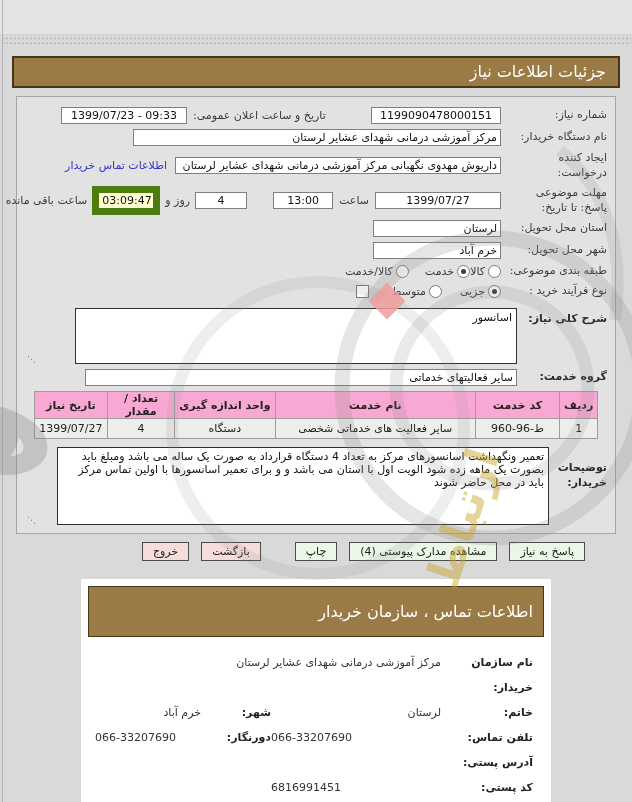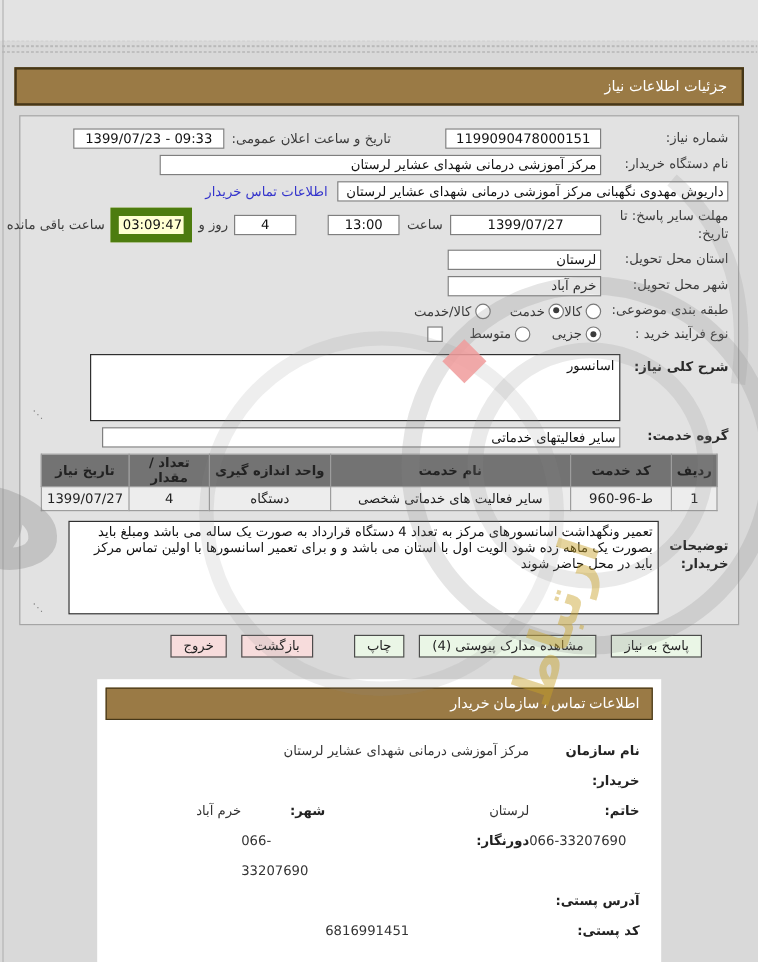--- a/index.html
+++ b/index.html
@@ -11,21 +11,21 @@
   }
   .edge-line{position:absolute;right:auto;left:2px;top:0;bottom:0;width:1px;background:#b5b5b5;}
   .top-strip{height:34px;background:#e3e3e3;}
   .dotted-band{
     height:10px;margin:0 1px;
     background-image:radial-gradient(circle,#b9b9b9 1px,rgba(0,0,0,0) 1.2px);
     background-size:4px 5px;background-position:0 2px;
   }
   .bar{
     background:#9a7a45;border:2px solid #463718;color:#fff;
-    font-size:12px;text-align:right;
+    font-size:16px;text-align:right;
   }
   .bar1{margin:12px 12px 0 12px;height:28px;line-height:28px;padding:0 12px;}
   .panel{
     margin:8px 16px 0 16px;border:1px solid #a5a5a5;background:#e2e2e2;
     padding:10px 8px 6px 8px;position:relative;z-index:1;
   }
   .row{display:flex;align-items:center;margin-bottom:5px;}
   .lbl{color:#3c3c3c;white-space:nowrap;}
   .lbl-col{width:100px;flex:none;padding-left:6px;white-space:normal;line-height:1.35;}
   .b{font-weight:bold;color:#2b2b2b;}
@@ -46,34 +46,34 @@
     display:inline-block;width:11px;height:11px;border:1px solid #7a7a7a;background:#fff;
     vertical-align:middle;margin-left:4px;flex:none;
   }
   .link{color:#3434cc;cursor:pointer;white-space:nowrap;}
   textarea.box{
     border:1px solid #2f2f2f;background:#fff;font-family:inherit;font-size:11px;color:#111;
     padding:2px 4px;resize:none;overflow:hidden;direction:rtl;
   }
   .svc-table{border-collapse:collapse;width:97%;margin:4px auto 8px auto;font-size:11px;}
   .svc-table th,.svc-table td{border:1px solid #9d9d9d;height:19px;padding:0 4px;text-align:center;}
-  .svc-table th{background:#737373;color:#222;font-weight:bold;text-align:center;}
+  .svc-table th{background:#f9a8d4;color:#222;font-weight:bold;text-align:center;}
   .svc-table td{background:#ededed;color:#222;}
   .btn{
     font-family:inherit;font-size:11px;height:19px;line-height:17px;padding:0 10px;
     border:1px solid #4c4c4c;cursor:pointer;white-space:nowrap;color:#222;
   }
   .btn-green{background:#eaf6e6;}
   .btn-pink{background:#f7dcdc;}
   .btns{display:flex;justify-content:center;gap:12px;margin-top:8px;padding-left:95px;position:relative;z-index:1;}
   .card{
     width:470px;margin:18px auto 0 auto;background:#fff;position:relative;z-index:1;
     padding-bottom:30px;min-height:230px;
   }
-  .bar2{margin:0 7px;height:25px;line-height:25px;padding:0 10px;border-width:1px;position:relative;top:7px;font-family:Liberation Serif, serif;}
+  .bar2{margin:0 7px;height:25px;line-height:25px;padding:12px 10px;border-width:1px;position:relative;top:7px;}
   .card-body{padding:20px 18px 0 14px;}
   .crow{display:grid;grid-template-columns:92px 170px 70px auto;line-height:25px;align-items:baseline;}
   .crow .cl{font-weight:bold;color:#222;}
   .crow .cv{color:#333;}
   .ltr{direction:ltr;unicode-bidi:embed;}
   .grip{position:relative;}
   .grip::after{
     content:"⋰";position:absolute;left:2px;bottom:0;font-size:9px;color:#888;line-height:9px;
   }
   .watermark{position:absolute;top:0;left:0;width:632px;height:802px;pointer-events:none;z-index:5;}
@@ -96,26 +96,27 @@
     <span class="lbl" style="margin-left:6px">تاریخ و ساعت اعلان عمومی:</span>
     <input class="inp ctr ltr" style="width: 118px; margin-left: 36px;" readonly="" value="1399/07/23 - 09:33">
   </div>
 
   <div class="row">
     <div class="lbl lbl-col">نام دستگاه خریدار:</div>
     <input class="inp" style="width: 360px;" readonly="" value="مرکز آموزشی درمانی شهدای عشایر لرستان">
   </div>
 
   <div class="row">
+    <div class="lbl lbl-col">ایجاد کننده درخواست:</div>
     <input class="inp" style="width: 318px;" readonly="" value="داریوش مهدوی نگهبانی مرکز آموزشی درمانی شهدای عشایر لرستان">
     <a class="link" style="margin-right:8px">اطلاعات تماس خریدار</a>
   </div>
 
   <div class="row" style="align-items:center">
-    <div class="lbl lbl-col">مهلت سایر پاسخ: تا تاریخ:</div>
+    <div class="lbl lbl-col">مهلت موضوعی پاسخ: تا تاریخ:</div>
     <input class="inp ctr ltr" style="width: 118px;" readonly="" value="1399/07/27">
     <span class="lbl" style="margin:0 6px">ساعت</span>
     <input class="inp ctr ltr" style="width: 52px;" readonly="" value="13:00">
     <input class="inp ctr ltr" style="width: 44px; margin-right: 26px;" readonly="" value="4">
     <span class="lbl" style="margin:0 5px">روز و</span>
     <span class="inp yellow ctr ltr" style="width:48px;display:inline-block">03:09:47</span>
     <span class="lbl" style="margin-right:5px">ساعت باقی مانده</span>
   </div>
 
   <div class="row">
@@ -202,20 +203,21 @@
       <span class="cl">نام سازمان خریدار:</span>
       <span class="cv" style="grid-column:2 / span 3">مرکز آموزشی درمانی شهدای عشایر لرستان</span>
     </div>
     <div class="crow">
       <span class="cl">خاتم:</span>
       <span class="cv">لرستان</span>
       <span class="cl">شهر:</span>
       <span class="cv">خرم آباد</span>
     </div>
     <div class="crow">
+      <span class="cl">تلفن تماس:</span>
       <span class="cv ltr">066-33207690</span>
       <span class="cl">دورنگار:</span>
       <span class="cv ltr">066-33207690</span>
     </div>
     <div class="crow">
       <span class="cl">آدرس پستی:</span>
     </div>
     <div class="crow">
       <span class="cl">کد پستی:</span>
       <span class="cv ltr">6816991451</span>

